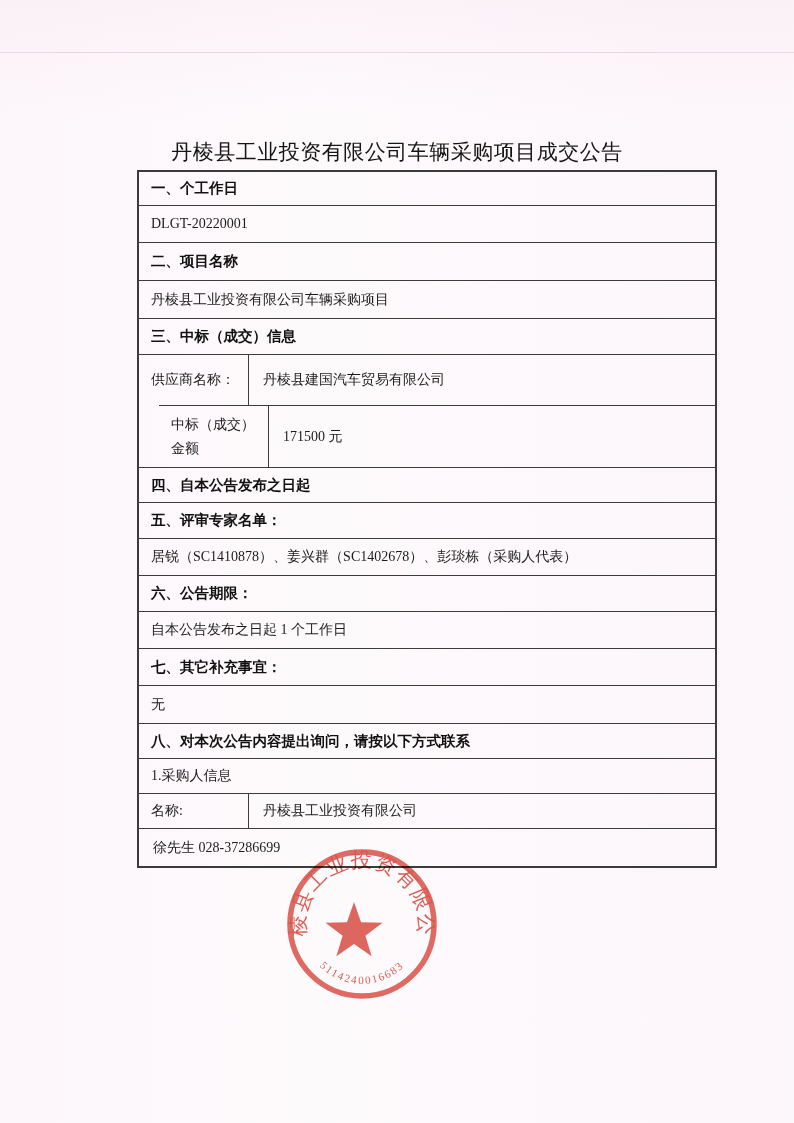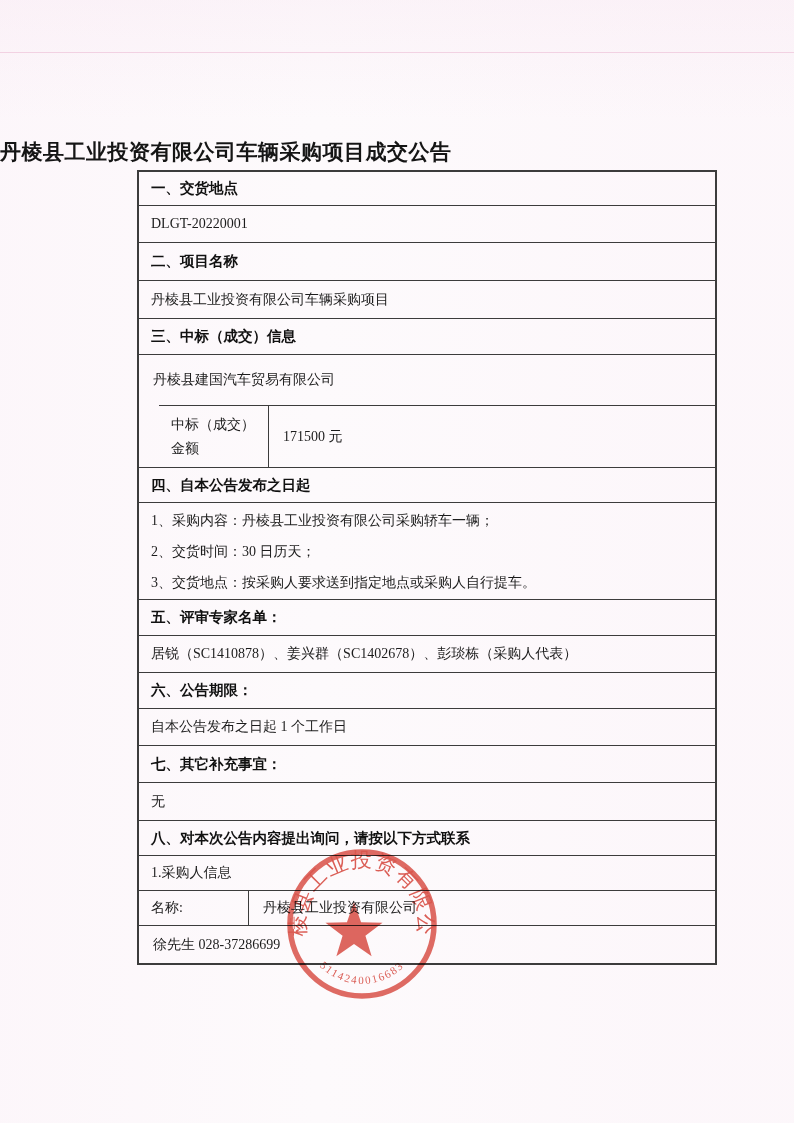--- a/index.html
+++ b/index.html
@@ -16,22 +16,22 @@
       linear-gradient(180deg, rgba(247,228,240,.30) 0px, rgba(255,255,255,0) 120px),
       linear-gradient(90deg, rgba(250,236,245,.25), rgba(255,255,255,0) 40%, rgba(250,236,245,.22) 85%),
       #fdfafc;
   }
   .scan-line{
     position:absolute;left:0;top:52px;width:794px;height:1px;
     background:rgba(231,168,200,.45);
   }
   .title{
     position:absolute;left:0;top:138px;width:794px;
-    margin:0;
-    font-size:21px;font-weight:bold;color:#151515;
+    margin:0;text-align:center;
+    font-size:21px;font-weight:normal;color:#151515;
     letter-spacing:0.5px;
   }
   .doc-table{
     position:absolute;left:137px;top:170px;width:580px;
     box-sizing:border-box;
     border:2px solid #3c3c3c;
     background:transparent;
     color:#1c1c1c;
   }
   .row{
@@ -73,48 +73,44 @@
 <body>
 
 <div class="page">
 
   <div class="scan-line"></div>
 
   <h1 class="title">丹棱县工业投资有限公司车辆采购项目成交公告</h1>
 
   <div class="doc-table" id="doc-table">
       <div class="row section" style="height: 33px;">
-        <span>一、交货地点</span>
+        <span>一、个工作日</span>
       </div>
       <div class="row value" style="height: 37px;">
         <span>DLGT-20220001</span>
       </div>
       <div class="row section" style="height: 38px;">
         <span>二、项目名称</span>
       </div>
       <div class="row value" style="height: 38px;">
         <span>丹棱县工业投资有限公司车辆采购项目</span>
       </div>
       <div class="row section" style="height: 36px; text-align: center;">
         <span>三、中标（成交）信息</span>
       </div>
       <div class="row pair" style="height: 51px;">
+        <div class="pair-label">供应商名称：</div>
         <div class="pair-value">丹棱县建国汽车贸易有限公司</div>
       </div>
       <div class="row pair" style="height: 62px; margin-left: 20px;">
         <div class="pair-label">中标（成交）金额</div>
         <div class="pair-value">171500 元</div>
       </div>
       <div class="row section" style="height: 35px;">
         <span>四、自本公告发布之日起</span>
-      </div>
-      <div class="row multi" style="height: 97px;">
-        <div class="note-line">1、采购内容：丹棱县工业投资有限公司采购轿车一辆；</div>
-        <div class="note-line">2、交货时间：30 日历天；</div>
-        <div class="note-line">3、交货地点：按采购人要求送到指定地点或采购人自行提车。</div>
       </div>
       <div class="row section" style="height: 36px;">
         <span>五、评审专家名单：</span>
       </div>
       <div class="row value" style="height: 37px;">
         <span>居锐（SC1410878）、姜兴群（SC1402678）、彭琰栋（采购人代表）</span>
       </div>
       <div class="row section" style="height: 36px;">
         <span>六、公告期限：</span>
       </div>

